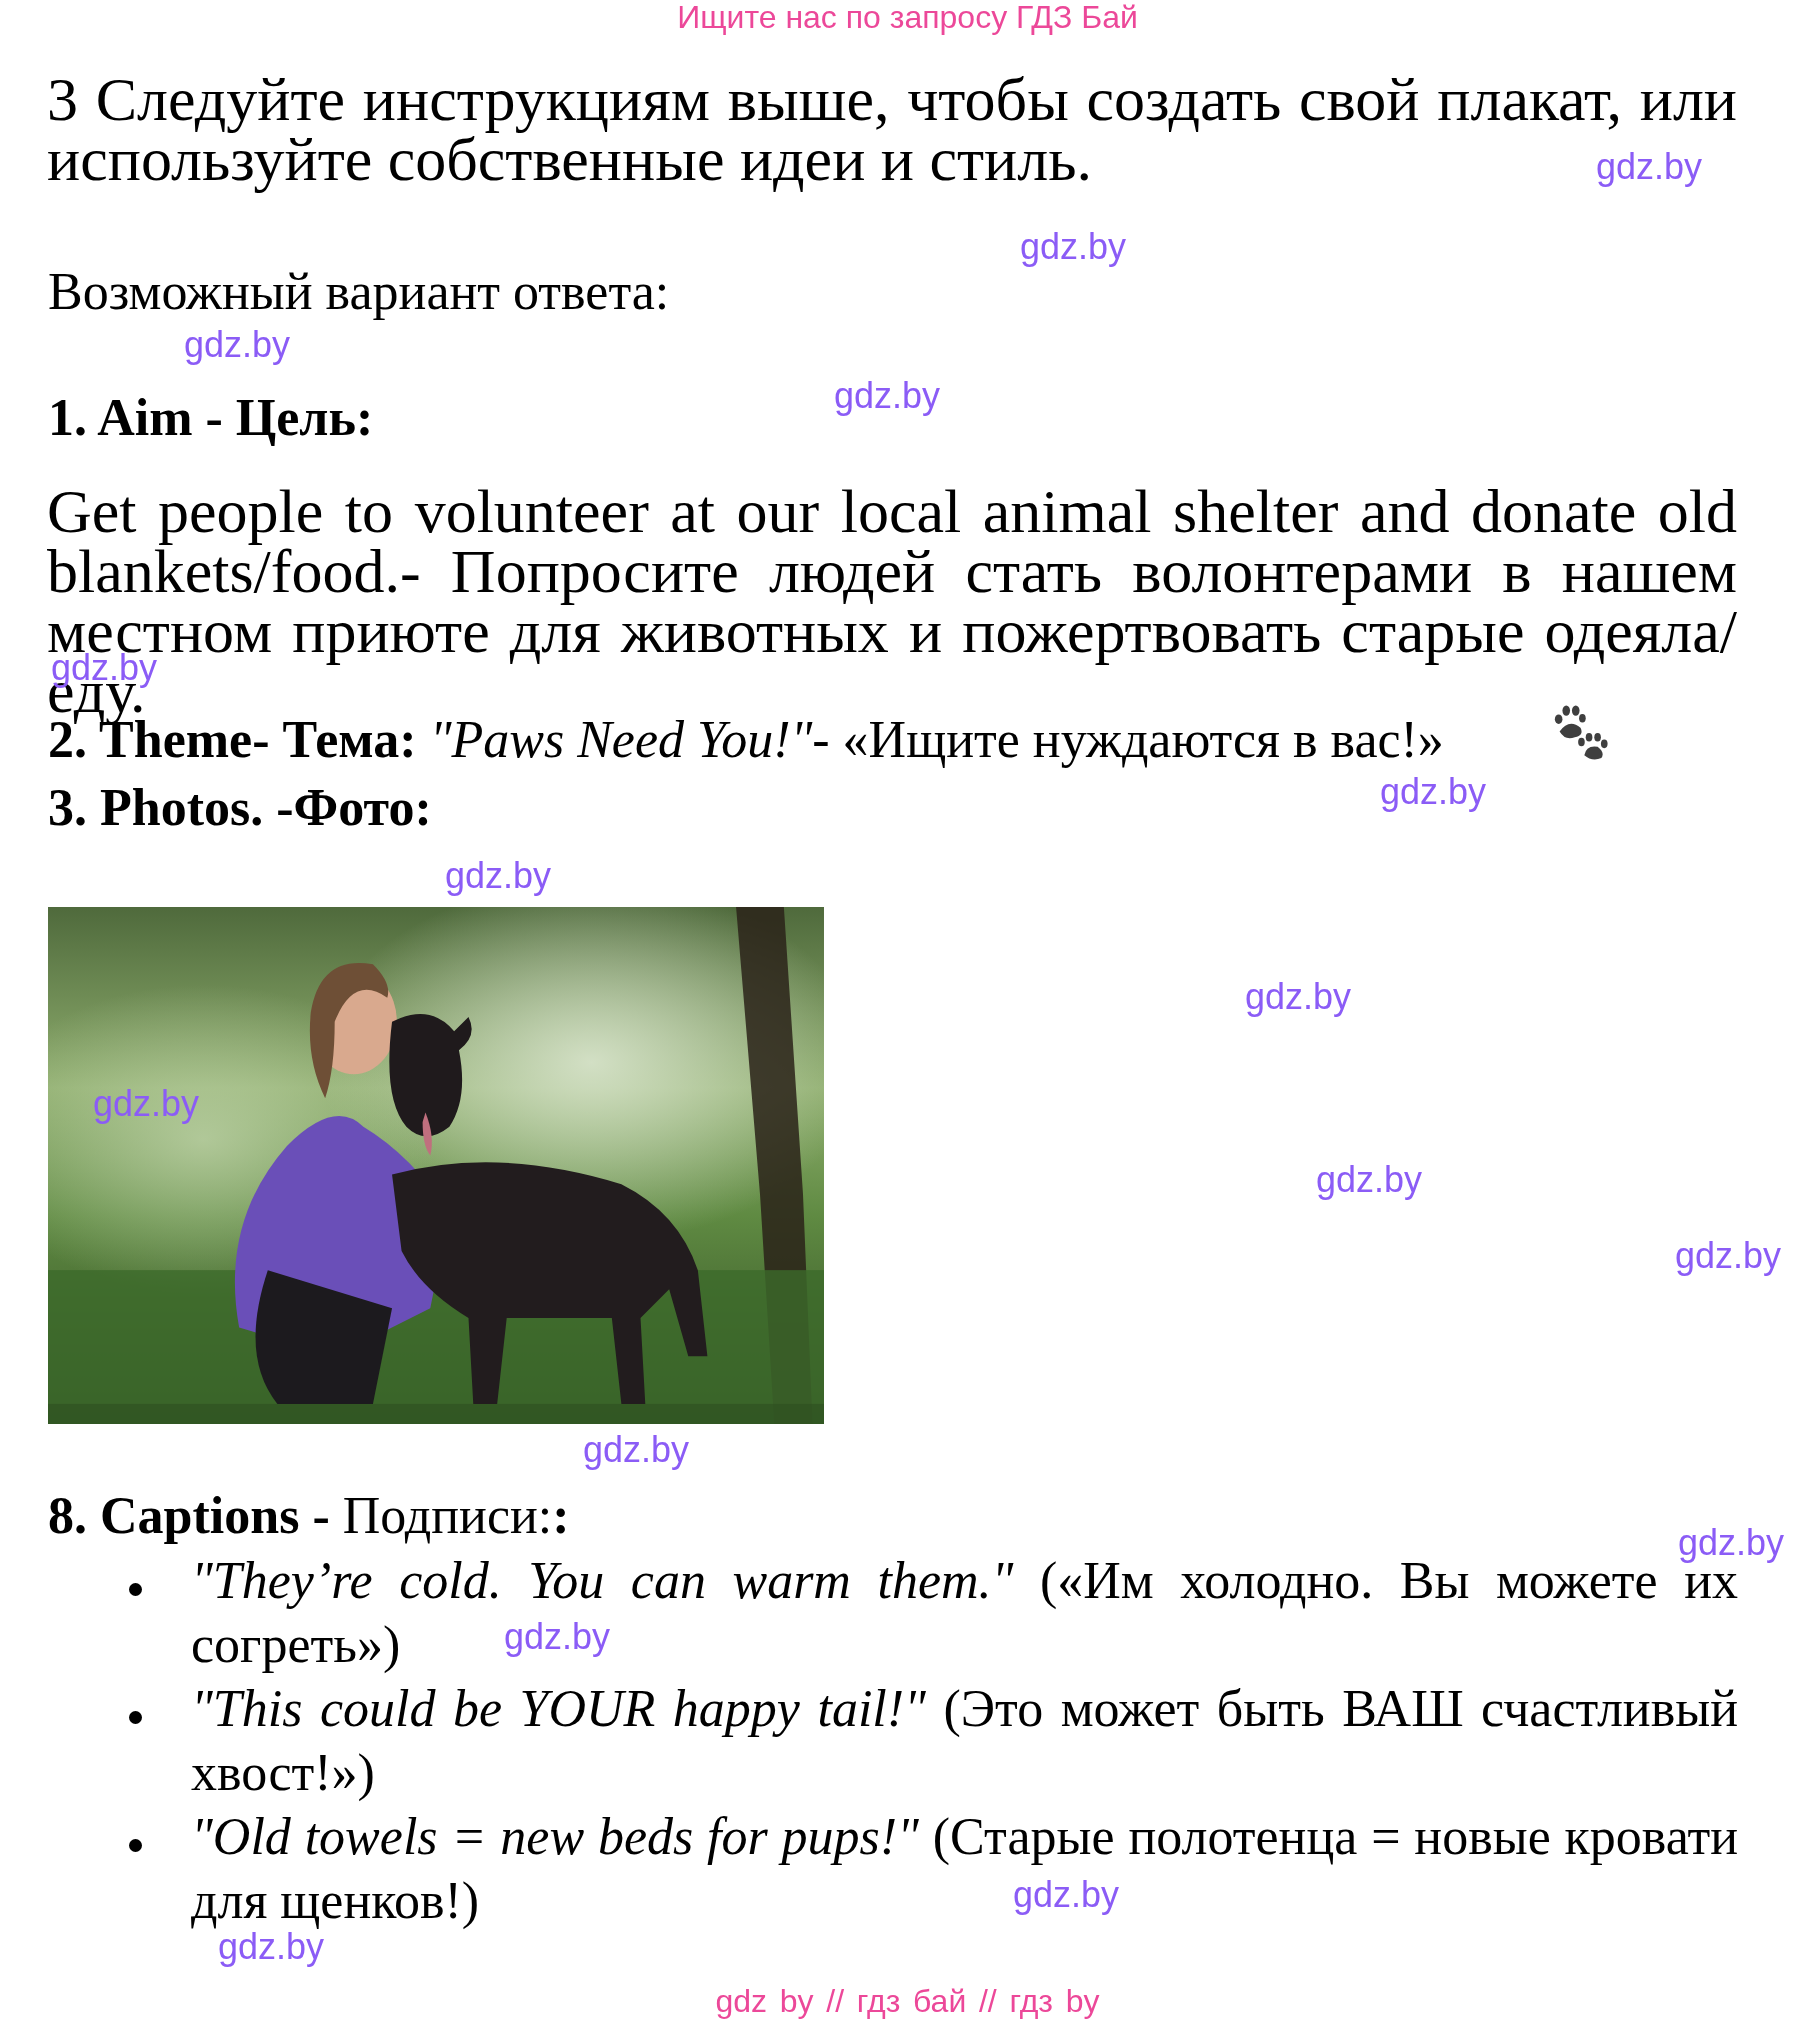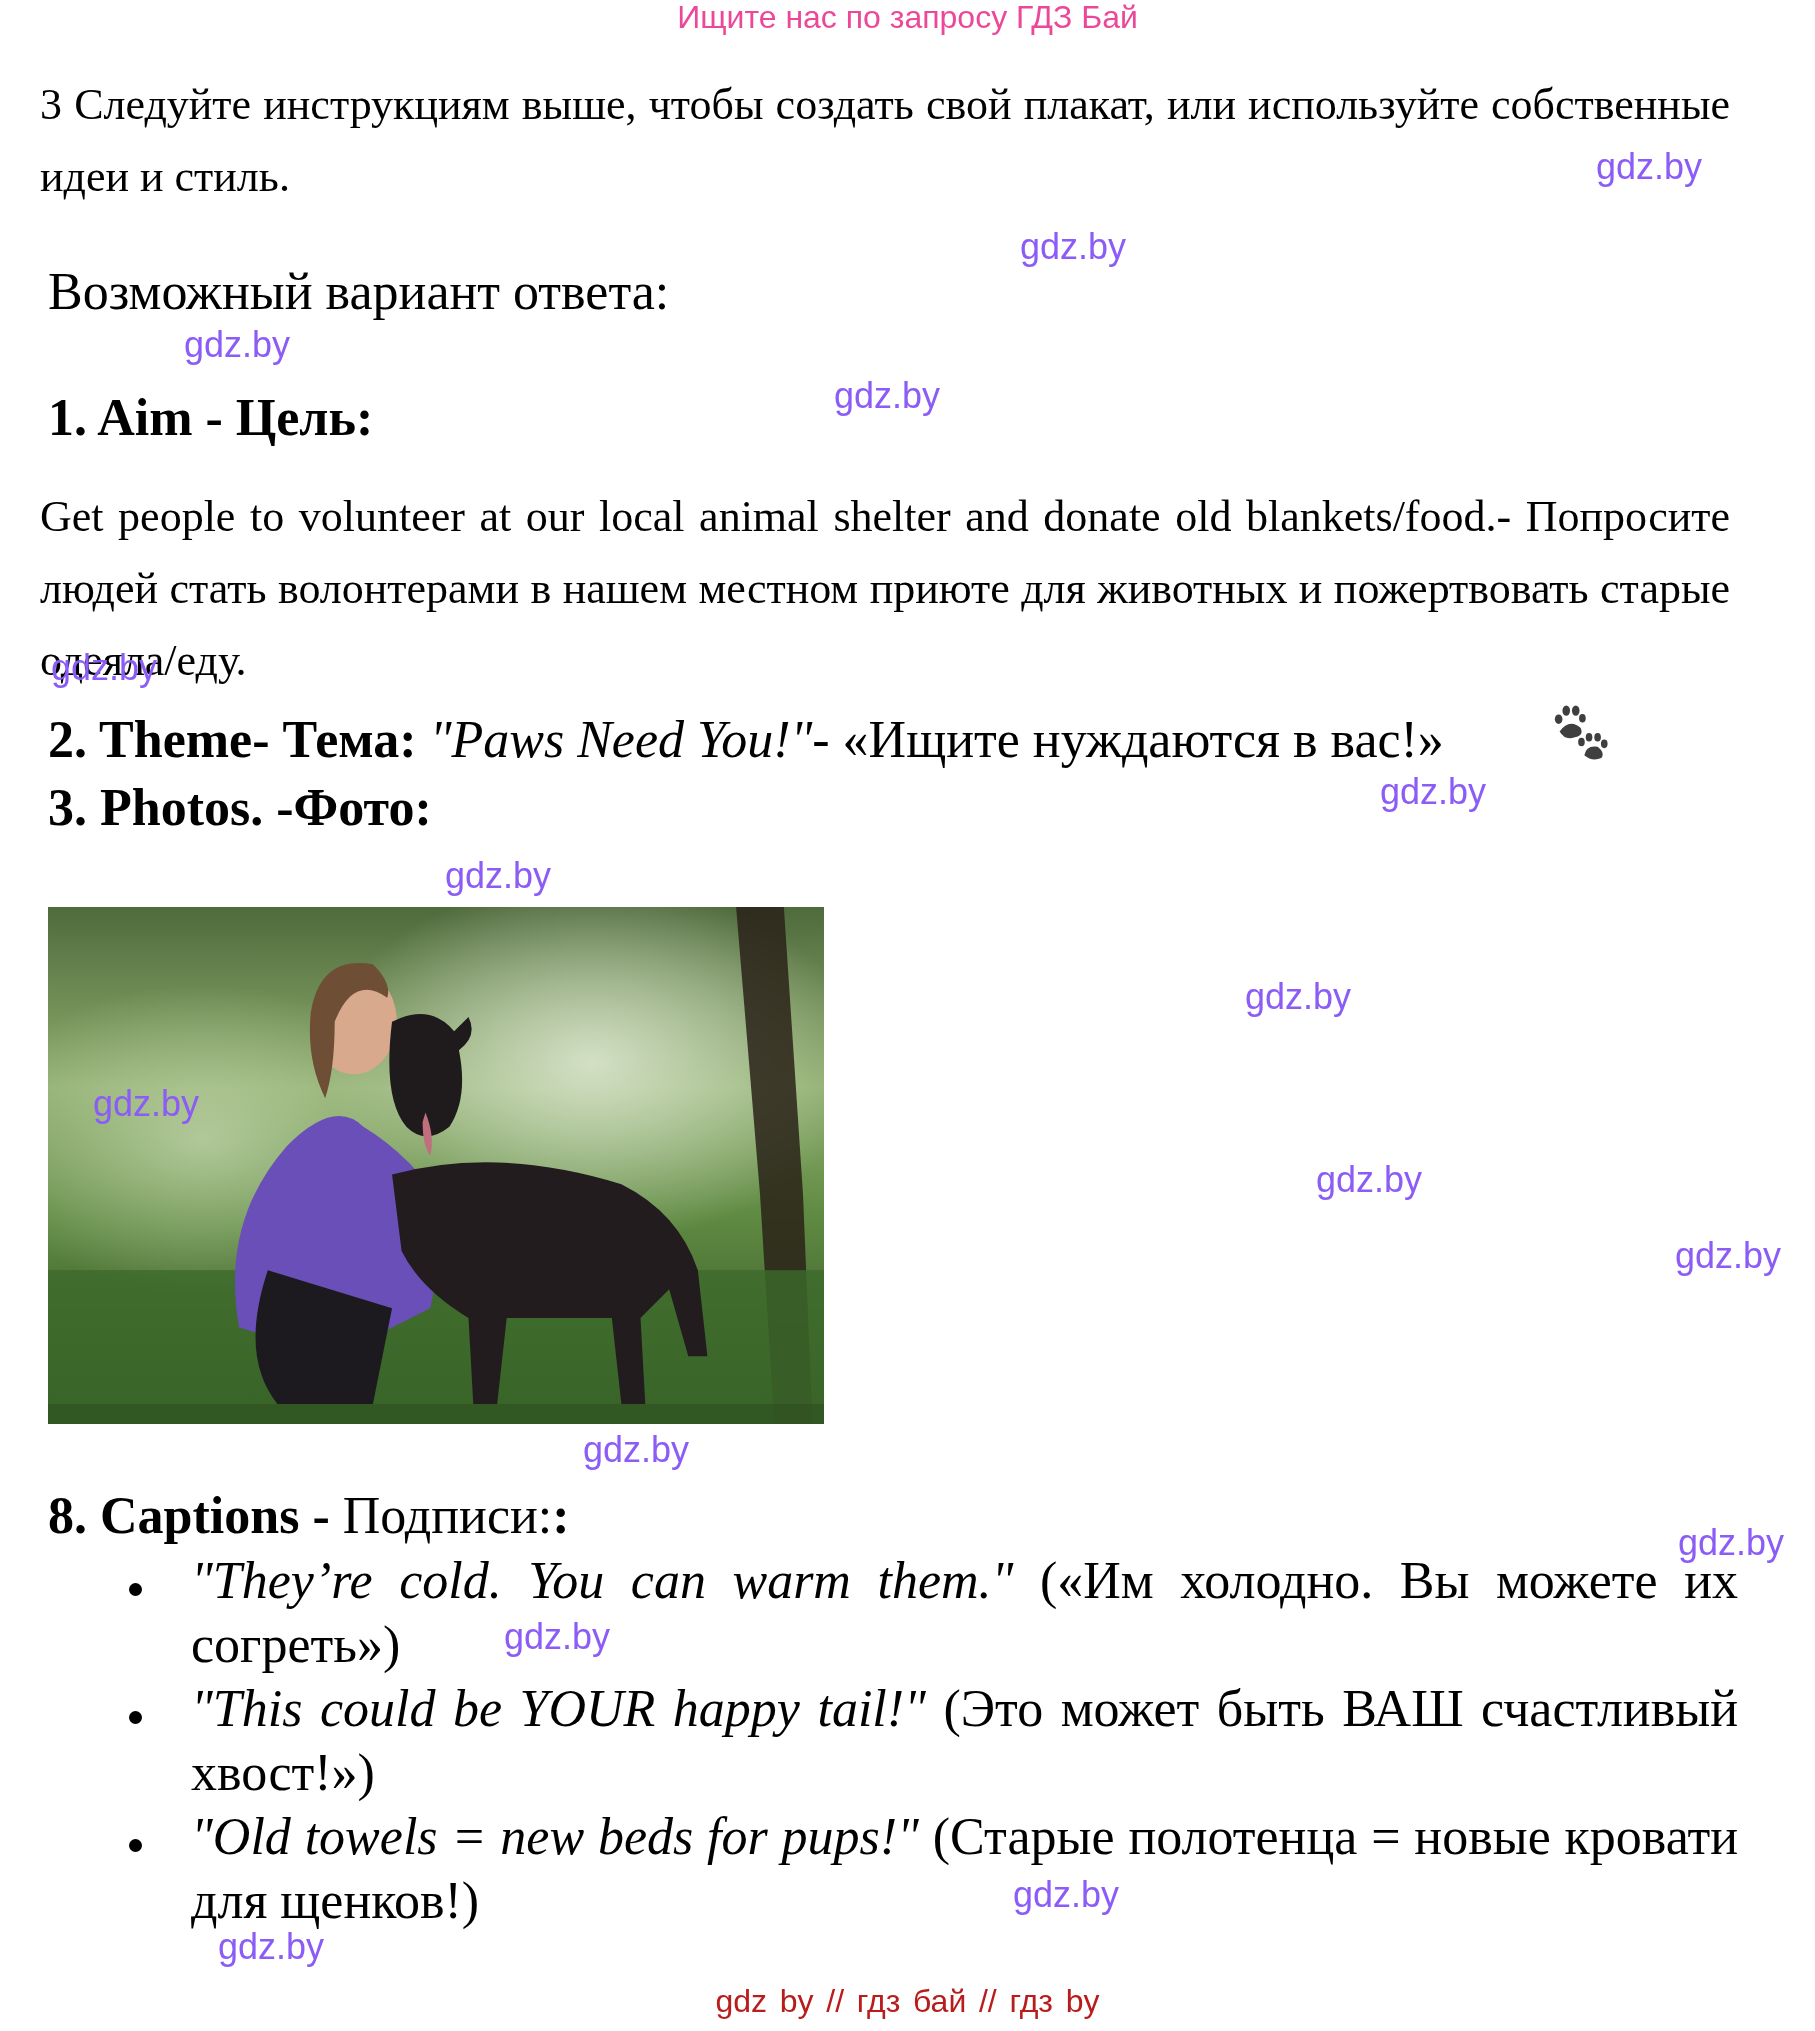--- a/index.html
+++ b/index.html
@@ -2,35 +2,35 @@
 <html><head>
 <meta charset="utf-8">
 <style>
   html, body { margin: 0; padding: 0; background: #ffffff; }
   body { width: 1815px; height: 2031px; position: relative; overflow: hidden;
          font-family: "Liberation Serif", "DejaVu Serif", serif; color: #000; }
   .abs { position: absolute; }
   .header-banner { left: 0; width: 1815px; top: 0; text-align: center;
          font-family: "Liberation Sans", "DejaVu Sans", sans-serif; font-size: 32px;
          color: #ec4899; line-height: 34px; }
-  .para { left: 40px; width: 1690px; font-size: 44px; line-height: 72px; text-align: justify; text-align-last: left; }
+  .para { left: 47px; width: 1690px; font-size: 62px; line-height: 60px; text-align: justify; text-align-last: left; }
   .heading { left: 48px; font-size: 52px; line-height: 64px; white-space: nowrap; }
   .heading b { font-weight: bold; text-align: center; }
   .italic { font-style: italic; }
   .wm { font-family: "Liberation Sans", "DejaVu Sans", sans-serif; font-size: 36px;
         color: #8b5cf6; line-height: 31px; white-space: nowrap; }
   .photo { left: 48px; top: 907px; width: 776px; height: 517px; overflow: hidden; }
   .paw { width: 61px; height: 57px; }
   .bullet-list { left: 48px; width: 1690px; }
   .bullet { position: absolute; left: 81px; width: 13.4px; height: 13.4px; border-radius: 50%; background: #000; }
   .bullet-text { position: absolute; left: 143px; width: 1547px; font-size: 52px; line-height: 64px;
                  text-align: justify; text-align-last: left; }
   .footer { left: 0; width: 1815px; top: 1984px; text-align: center;
             font-family: "Liberation Sans", "DejaVu Sans", sans-serif; font-size: 32px;
-            color: #b91c1c; line-height: 34px; word-spacing: 3.8px; }
+            color: #ec4899; line-height: 34px; word-spacing: 3.8px; }
 </style>
 </head>
 <body>
 
 <div class="abs header-banner">Ищите нас по запросу ГДЗ Бай</div>
 
 <div class="abs para" style="top:69px;">3 Следуйте инструкциям выше, чтобы создать свой плакат, или используйте собственные идеи и стиль.</div>
 
 <div class="abs heading" style="top:260px;">Возможный вариант ответа:</div>
 

